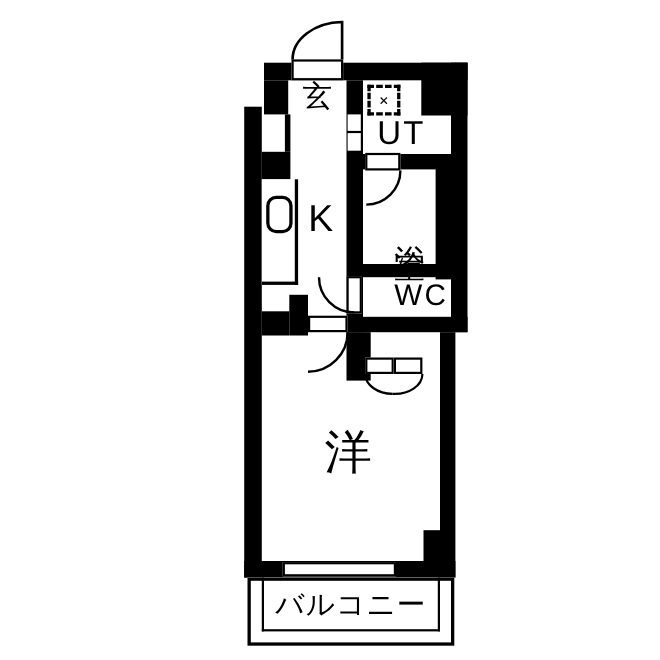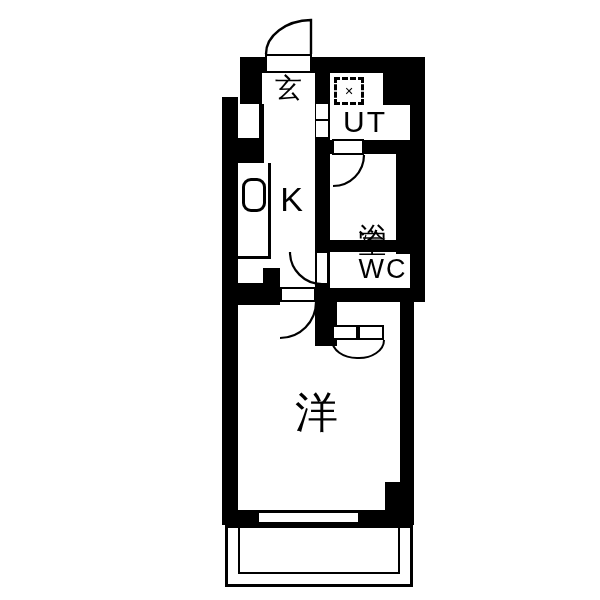--- a/index.html
+++ b/index.html
@@ -78,14 +78,15 @@
     <path d="M 332,340 A 25,18 0 0 0 357,358" fill="none" stroke="#000" stroke-width="2"></path>
     <path d="M 384,340 A 25,18 0 0 1 357,358" fill="none" stroke="#000" stroke-width="2"></path>
   </svg>
 
   <div class="lbl z6" style="left:289px;top:88px;font-size:27px;">玄</div>
   <div class="lbl z6" style="left:365px;top:122px;font-size:30px;letter-spacing:2px;text-align:right;">UT</div>
   <div class="lbl-v z6" style="left:372px;top:205px;font-size:28px;">浴室</div>
   <div class="lbl z6" style="left:363px;top:269px;font-size:27px;letter-spacing:2px;margin-left:20px;">WC</div>
   <div class="lbl z6" style="left:292px;top:199px;font-size:34px;">K</div>
   <div class="lbl z6" style="left:317px;top:412px;font-size:43px;">洋</div>
+  <div class="lbl z6" style="left:319px;top:549px;font-size:26px;">バルコニー</div>
 
 </div>
 
 </body></html>

